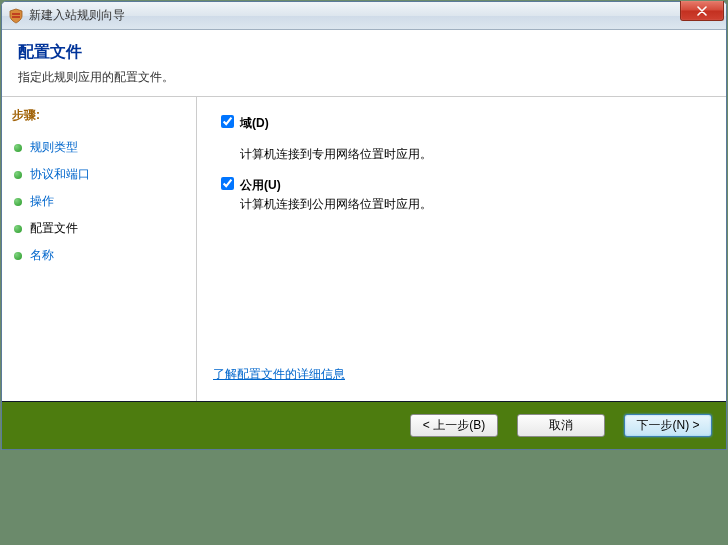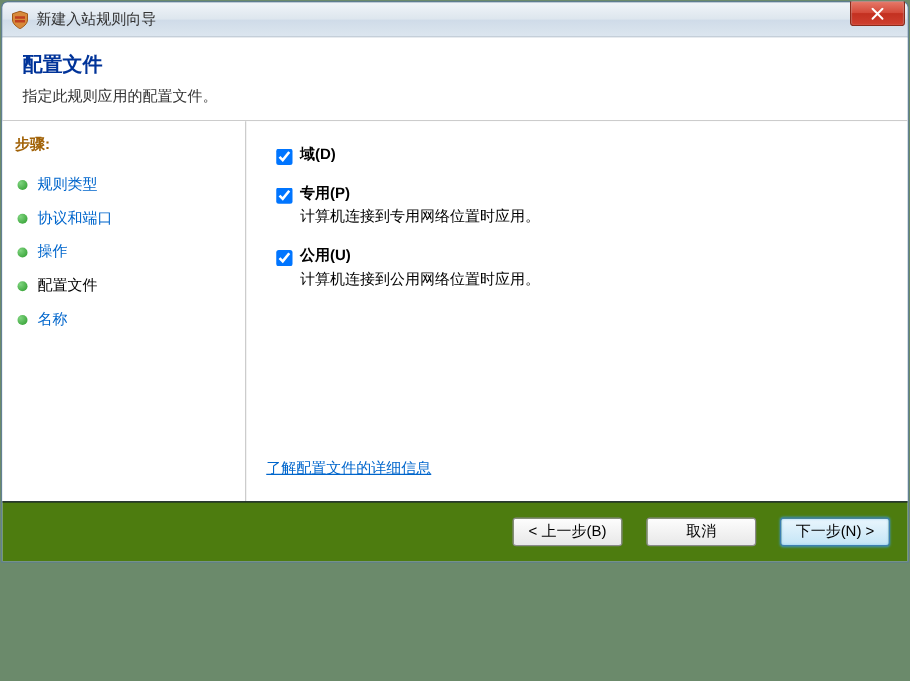--- a/index.html
+++ b/index.html
@@ -127,21 +127,21 @@
       font-family: "SimSun", sans-serif;
     }
     .content-question {
       font-size: 12px;
       color: #000;
       margin-bottom: 24px;
     }
     .checkbox-group { margin-bottom: 14px; }
     .checkbox-row {
       display: flex;
-      align-items: flex-end;
+      align-items: flex-start;
       margin-bottom: 2px;
     }
     .checkbox-row input[type="checkbox"] {
       margin-right: 6px;
       width: 13px;
       height: 13px;
     }
     .checkbox-label {
       font-size: 12px;
       font-weight: bold;
@@ -250,24 +250,20 @@
     <div class="content-panel">
 
       <div class="checkbox-group">
         <div class="checkbox-row">
           <input type="checkbox" checked="" style="">
           <span class="checkbox-label">域(D)</span>
         </div>
       </div>
 
       <div class="checkbox-group">
-        <div class="checkbox-row">
-          <input type="checkbox" checked="" style="">
-          <span class="checkbox-label">专用(P)</span>
-        </div>
         <div class="checkbox-desc">计算机连接到专用网络位置时应用。</div>
       </div>
 
       <div class="checkbox-group">
         <div class="checkbox-row">
           <input type="checkbox" checked="" style="">
           <span class="checkbox-label">公用(U)</span>
         </div>
         <div class="checkbox-desc">计算机连接到公用网络位置时应用。</div>
       </div>

